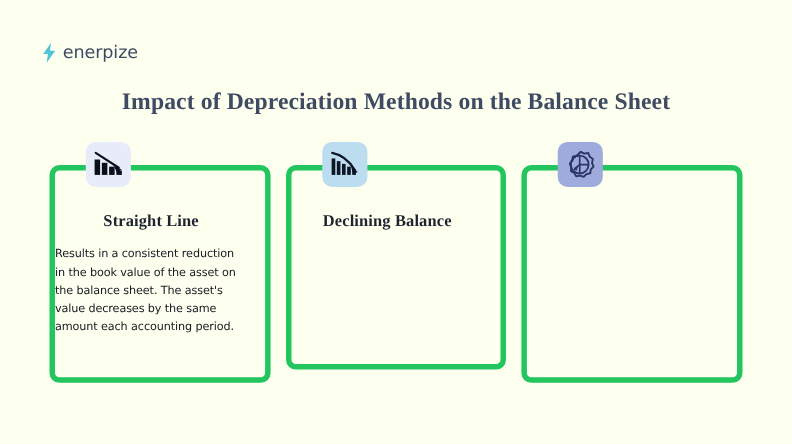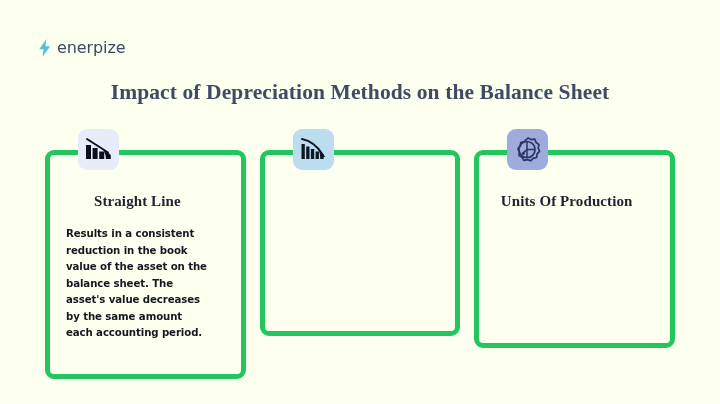--- a/index.html
+++ b/index.html
@@ -92,25 +92,25 @@
     font-family: "Liberation Serif", serif;
     font-size: 15px;
     font-weight: 700;
     color: #1d2430;
     margin: 10px 0 14px 0;
     letter-spacing: 0.1px;
   }
   .card-body {
     font-family: "DejaVu Sans", sans-serif;
     font-size: 10.2px;
-    font-weight: 700;
+    font-weight: 400;
     line-height: 1.62;
     color: #14181f;
     letter-spacing: -0.1px;
-    margin: 16px;
+    margin: 0;
   }
 </style>
 </head>
 <body>
 
 <div class="logo">
   <svg class="logo-mark" viewBox="0 0 14 18" aria-hidden="true">
     <path d="M8.4 0 L1.2 10.2 L5.6 10.2 L4.4 18 L12.2 7.2 L7.4 7.2 Z" fill="#4fc3d9"></path>
   </svg>
   <span class="logo-text">enerpize</span>
@@ -140,28 +140,28 @@
       <svg width="27" height="25" viewBox="0 0 27 25" aria-hidden="true">
         <rect x="1.5" y="7" width="3.3" height="15" fill="#0d1624"></rect>
         <rect x="6.2" y="9.5" width="3.3" height="12.5" fill="#0d1624"></rect>
         <rect x="10.9" y="12" width="3.3" height="10" fill="#0d1624"></rect>
         <rect x="15.6" y="14.5" width="3.3" height="7.5" fill="#0d1624"></rect>
         <rect x="20.3" y="17" width="3.3" height="5" fill="#0d1624"></rect>
         <path d="M2 2 C10 3.5 17 8.5 22.5 17.5" stroke="#0d1624" stroke-width="2" fill="none" stroke-linecap="round"></path>
         <path d="M25.2 19.4 L19.4 14.6 L20.6 21.4 Z" fill="#0d1624"></path>
       </svg>
     </div>
+    <div class="card-title">Declining Balance</div>
   </div>
 
   <div class="card card-3">
     <div class="icon-tile" style="background:#9fabdd">
       <svg width="28" height="28" viewBox="0 0 28 28" aria-hidden="true">
         <path d="M14 2 L17.2 3.6 L20.8 3.1 L22.1 6.5 L25 8.6 L24.2 12.1 L25.6 15.4 L23.1 17.9 L22.6 21.5 L19.1 22.3 L16.6 24.8 L13.3 23.6 L9.8 24.3 L8.1 21.2 L5 19.6 L5.3 16 L4 12.7 L6.4 10.1 L6.7 6.5 L10.2 5.6 Z" fill="none" stroke="#2b3566" stroke-width="1.7" stroke-linejoin="round"></path>
         <circle cx="13" cy="13.6" r="8.1" fill="none" stroke="#2b3566" stroke-width="1.7"></circle>
         <path d="M13 5.6 L13 21.6 M13 13.6 L20.6 13.6" stroke="#2b3566" stroke-width="1.5"></path>
         <path d="M13 13.6 L8.4 17.4" stroke="#2b3566" stroke-width="1.5" stroke-linecap="round"></path>
         <path d="M7.4 18.2 L11.3 15.6 L10.2 19.2 Z" fill="#2b3566"></path>
       </svg>
     </div>
-    <div class="card-title">Units Of Production</div>
   </div>
 
 </div>
 
 </body></html>

